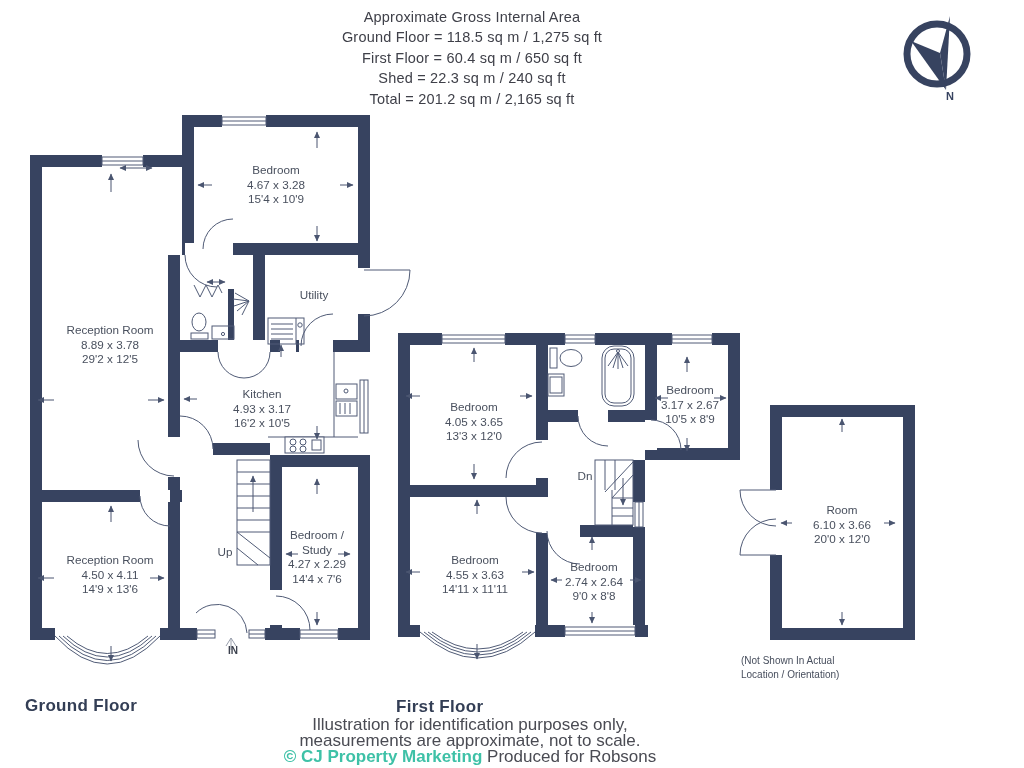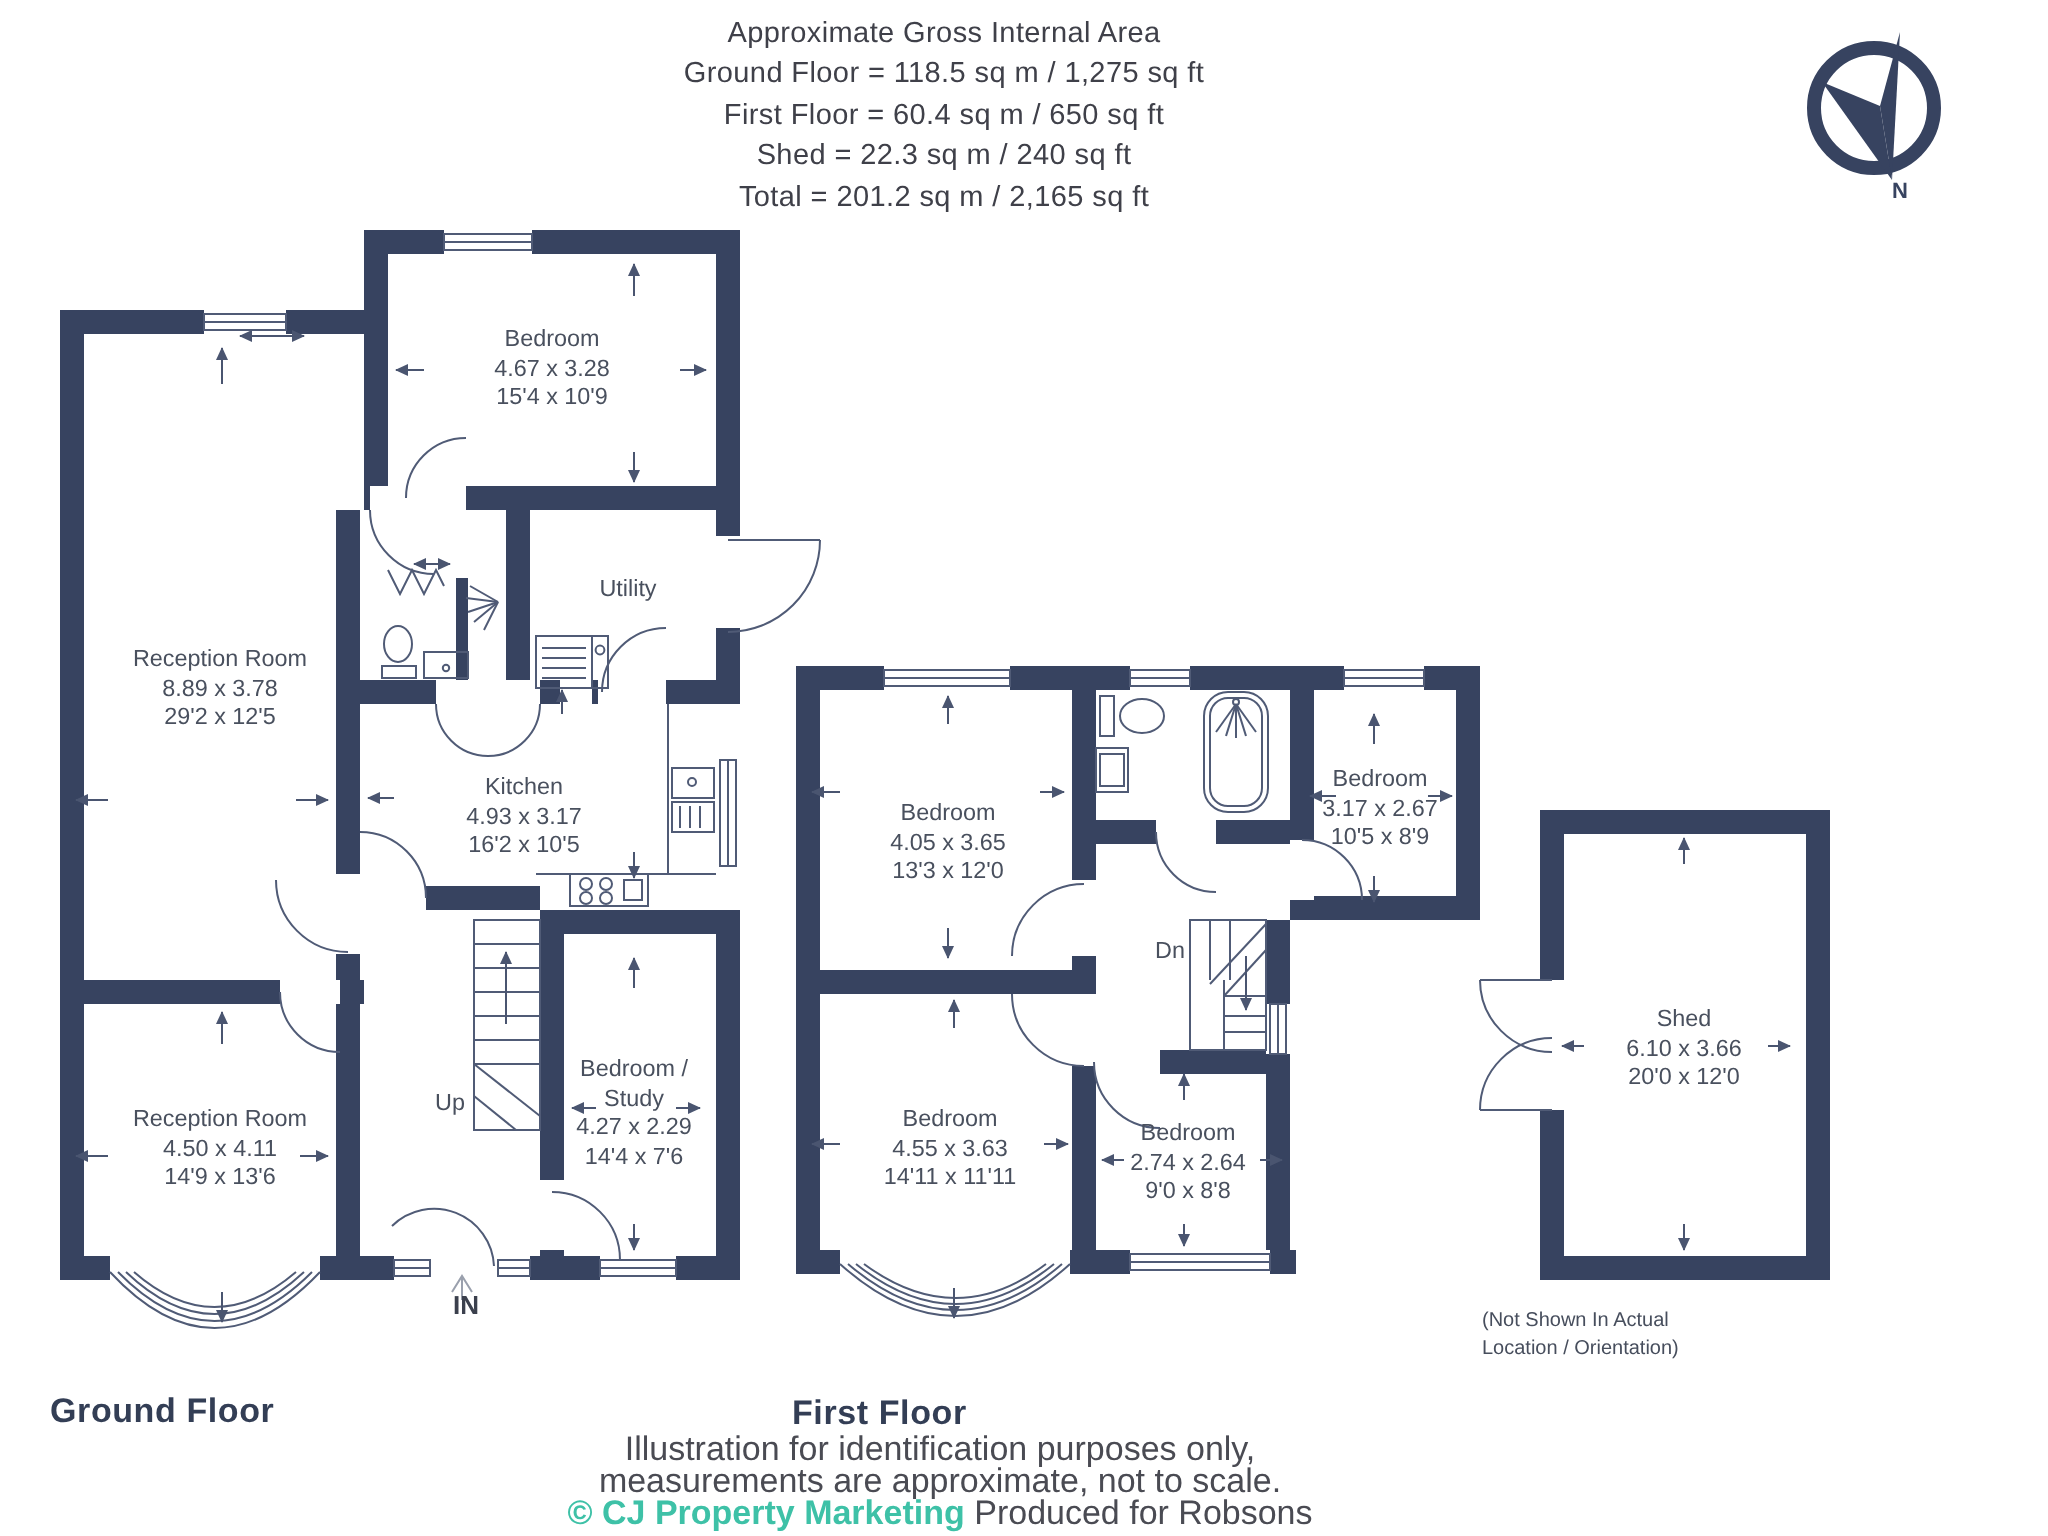--- a/index.html
+++ b/index.html
@@ -6,21 +6,21 @@
   .canvas{position:relative;width:1024px;height:768px;background:#ffffff;overflow:hidden;
           font-family:"Liberation Sans", sans-serif;}
   svg{position:absolute;left:0;top:0;}
   .hdr{position:absolute;left:272px;top:7px;width:400px;text-align:center;
        color:#3f4049;font-size:14.5px;line-height:20.4px;font-weight:500;letter-spacing:.2px;}
   .lbl{position:absolute;transform:translateX(-50%);text-align:center;color:#49505e;
        font-size:11.7px;line-height:14.5px;white-space:nowrap;}
   .lbl span{display:block;}
   .lbl.wrap{white-space:normal;width:80px;}
   .tag{position:absolute;transform:translateX(-50%);color:#49505e;font-size:11.7px;}
-  .tag.in{font-size:13px;font-weight:600;color:#3b404d;}
+  .tag.in{font-size:10px;font-weight:600;color:#3b404d;}
   .floor-label{position:absolute;color:#333e55;font-size:17px;font-weight:800;letter-spacing:.3px;margin-top:12px;}
   .shed-note{position:absolute;left:741px;top:654px;width:200px;text-align:left;
              color:#474e5d;font-size:10px;line-height:14px;}
   .footer{position:absolute;left:270px;top:717px;width:400px;text-align:center;
           color:#4a4b53;font-size:17px;line-height:15.8px;}
   .brand{color:#3ec1a7;font-weight:700;}
 </style>
 </head>
 <body>
 
@@ -402,21 +402,21 @@
     <span>14'11 x 11'11</span>
   </div>
   <div class="lbl" style="left:594px;top:560px;">
     <span>Bedroom</span>
     <span>2.74 x 2.64</span>
     <span>9'0 x 8'8</span>
   </div>
   <div class="tag" style="left:585px;top:469px;">Dn</div>
 
   <div class="lbl" style="left:842px;top:503px;">
-    <span>Shed</span>
+    <span>Room</span>
     <span>6.10 x 3.66</span>
     <span>20'0 x 12'0</span>
   </div>
   <div class="shed-note">
     <div>(Not Shown In Actual</div>
     <div>Location / Orientation)</div>
   </div>
 
   <div class="floor-label" style="left:25px;top:684px;">Ground Floor</div>
   <div class="floor-label" style="left:396px;top:685px;">First Floor</div>

